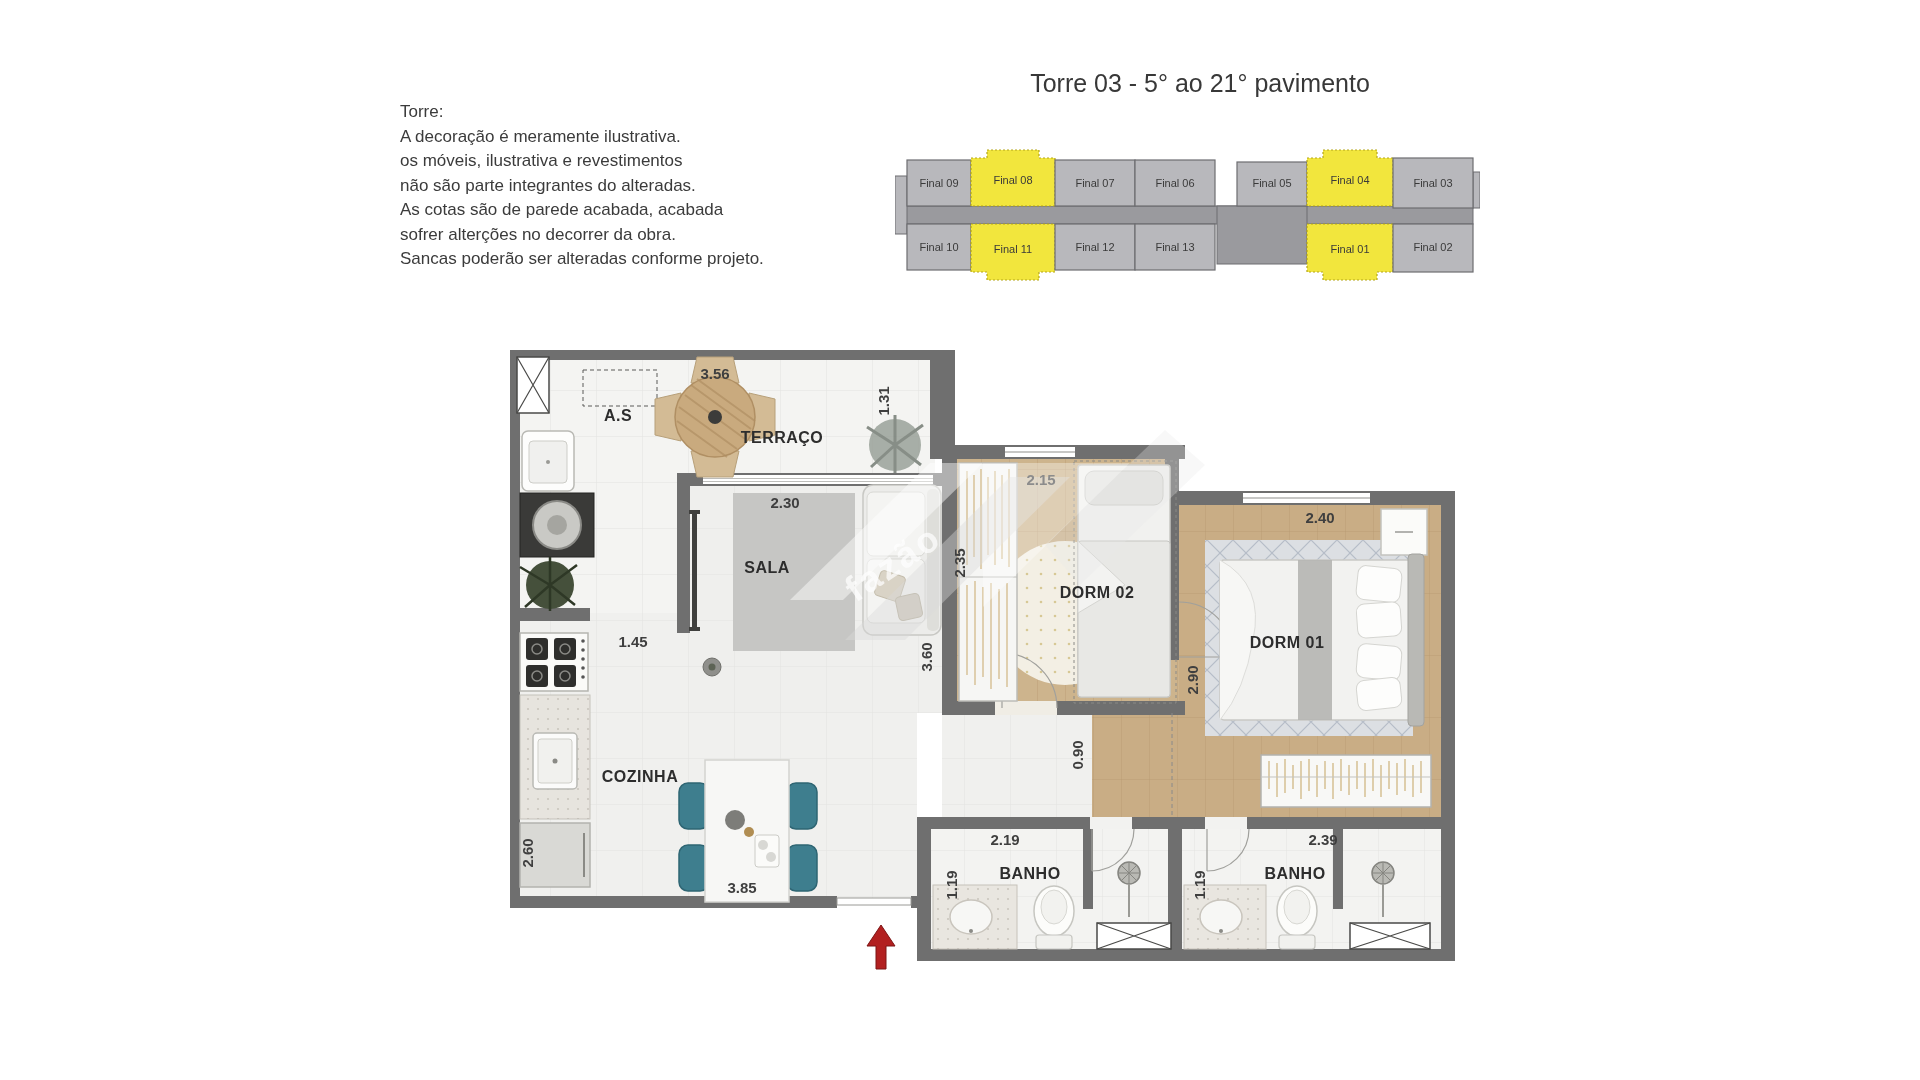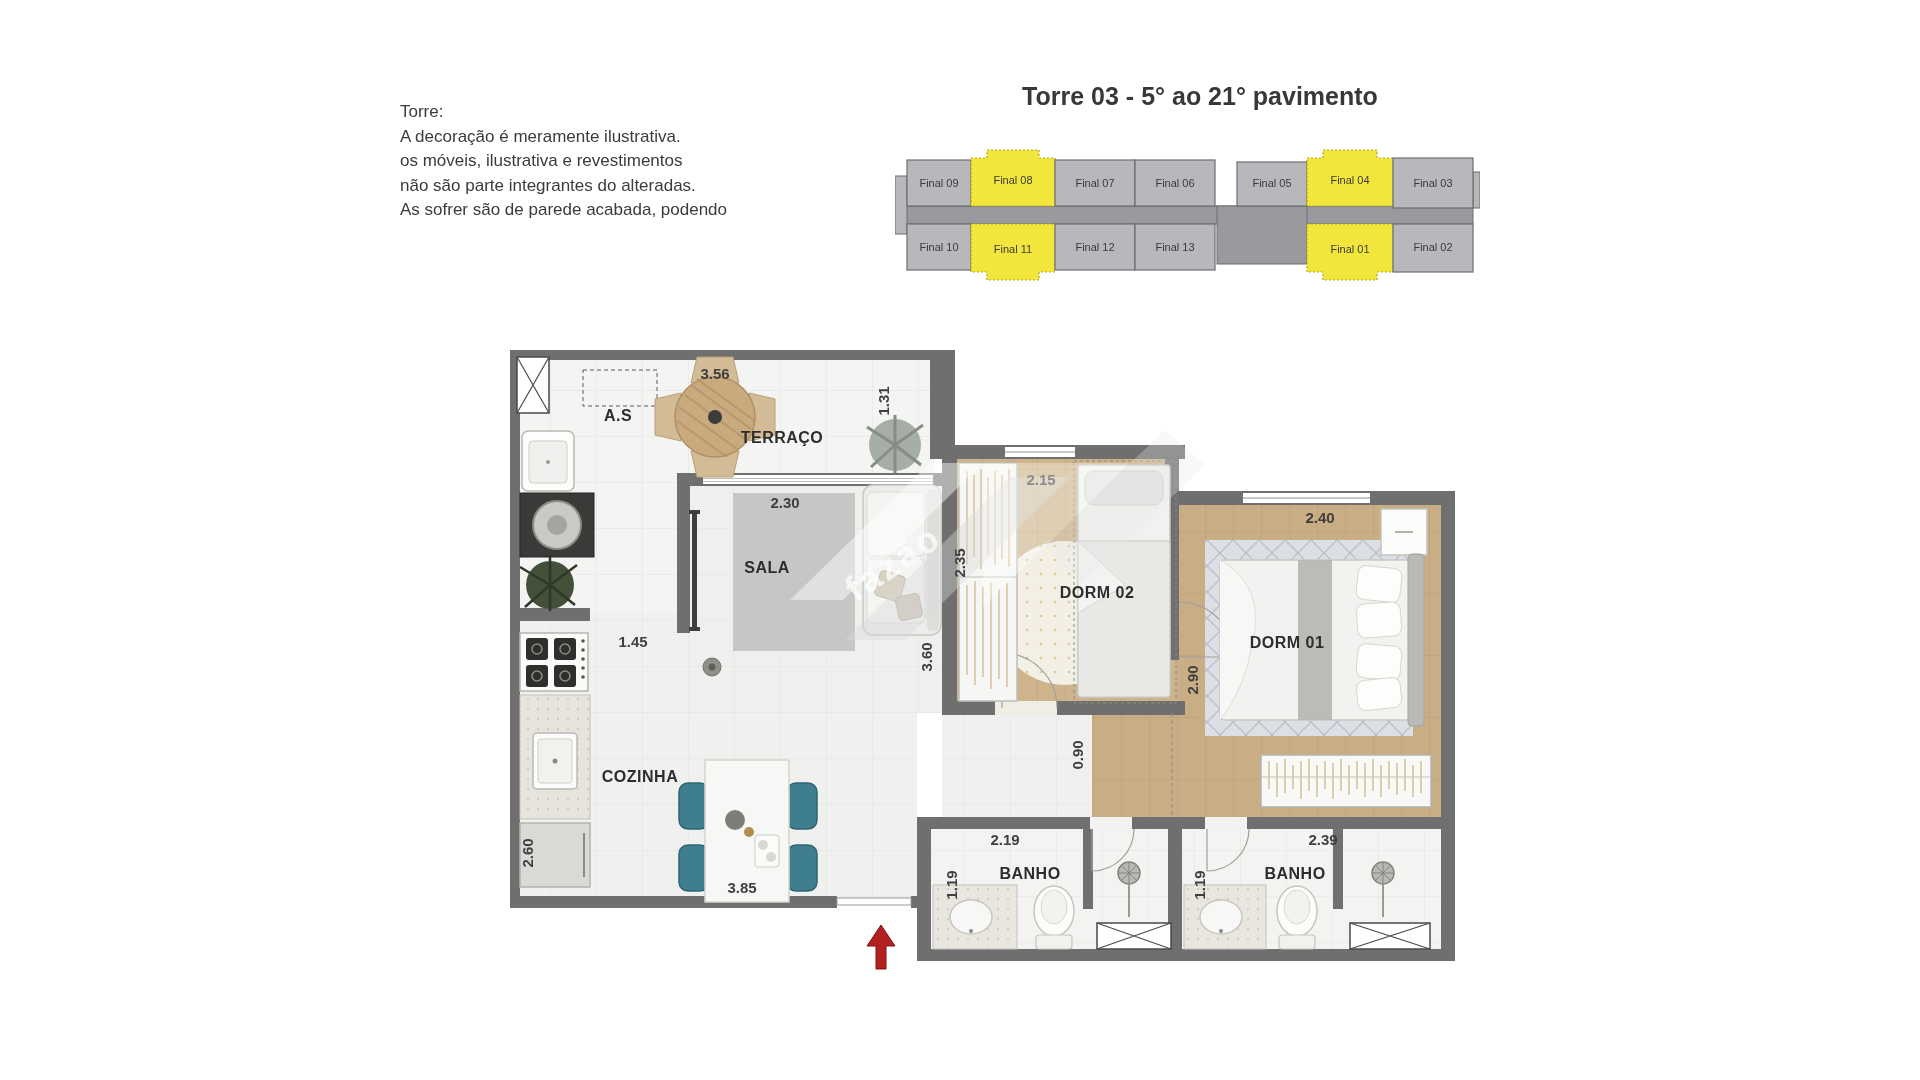--- a/index.html
+++ b/index.html
@@ -1,38 +1,40 @@
 <!DOCTYPE html>
 <html><head>
 <meta charset="utf-8">
 <style>
   html,body{margin:0;padding:0;background:#ffffff;}
   .canvas{position:relative;width:1920px;height:1080px;background:#ffffff;overflow:hidden;
           font-family:"Liberation Sans",sans-serif;}
   .notes{position:absolute;left:400px;top:100px;font-size:17px;line-height:24.5px;color:#3b3b3b;}
-  .tower-title{position:absolute;left:1020px;top:82px;width:360px;text-align:center;
-               font-size:25px;font-weight:700;color:#383838;}
+  .tower-title{position:absolute;left:1020px;top:69px;width:360px;text-align:center;
+               font-size:25px;font-weight:400;color:#383838;}
   svg text{font-family:"Liberation Sans",sans-serif;}
   .unit-label{font-size:11px;fill:#3a3a3a;}
   .dim{font-size:15px;font-weight:bold;fill:#3f3f3f;}
   .dim-light{font-size:15px;font-weight:bold;fill:#8c8c8c;}
   .room{font-size:16px;font-weight:bold;fill:#2d2d2d;letter-spacing:0.5px;}
   .wm-text{font-size:36px;font-weight:bold;fill:#ffffff;opacity:0.72;letter-spacing:3px;}
 </style>
 </head>
 <body>
 
 <div class="canvas">
 
   <div class="notes">
     <div>Torre:</div>
     <div>A decoração é meramente ilustrativa.</div>
     <div>os móveis, ilustrativa e revestimentos</div>
     <div>não são parte integrantes do alteradas.</div>
-    <div>As sofrer são de parede acabada, podendo</div>
+    <div>As cotas são de parede acabada, acabada</div>
+    <div>sofrer alterções no decorrer da obra.</div>
+    <div>Sancas poderão ser alteradas conforme projeto.</div>
   </div>
 
   <div class="tower-title">Torre 03 - 5° ao 21° pavimento</div>
 
   <svg style="position:absolute;left:895px;top:146px;" width="585" height="140" viewBox="0 0 585 140">
 
     <rect x="10" y="60" width="568" height="18" fill="#9a9a9e" stroke="#6d6d71" stroke-width="1"></rect>
     <rect x="322" y="60" width="90" height="58" fill="#9a9a9e" stroke="#6d6d71" stroke-width="1"></rect>
     <rect x="0" y="30" width="12" height="58" fill="#b8b8bc" stroke="#6d6d71" stroke-width="1"></rect>
     <rect x="578" y="26" width="7" height="36" fill="#b8b8bc" stroke="#6d6d71" stroke-width="1"></rect>

